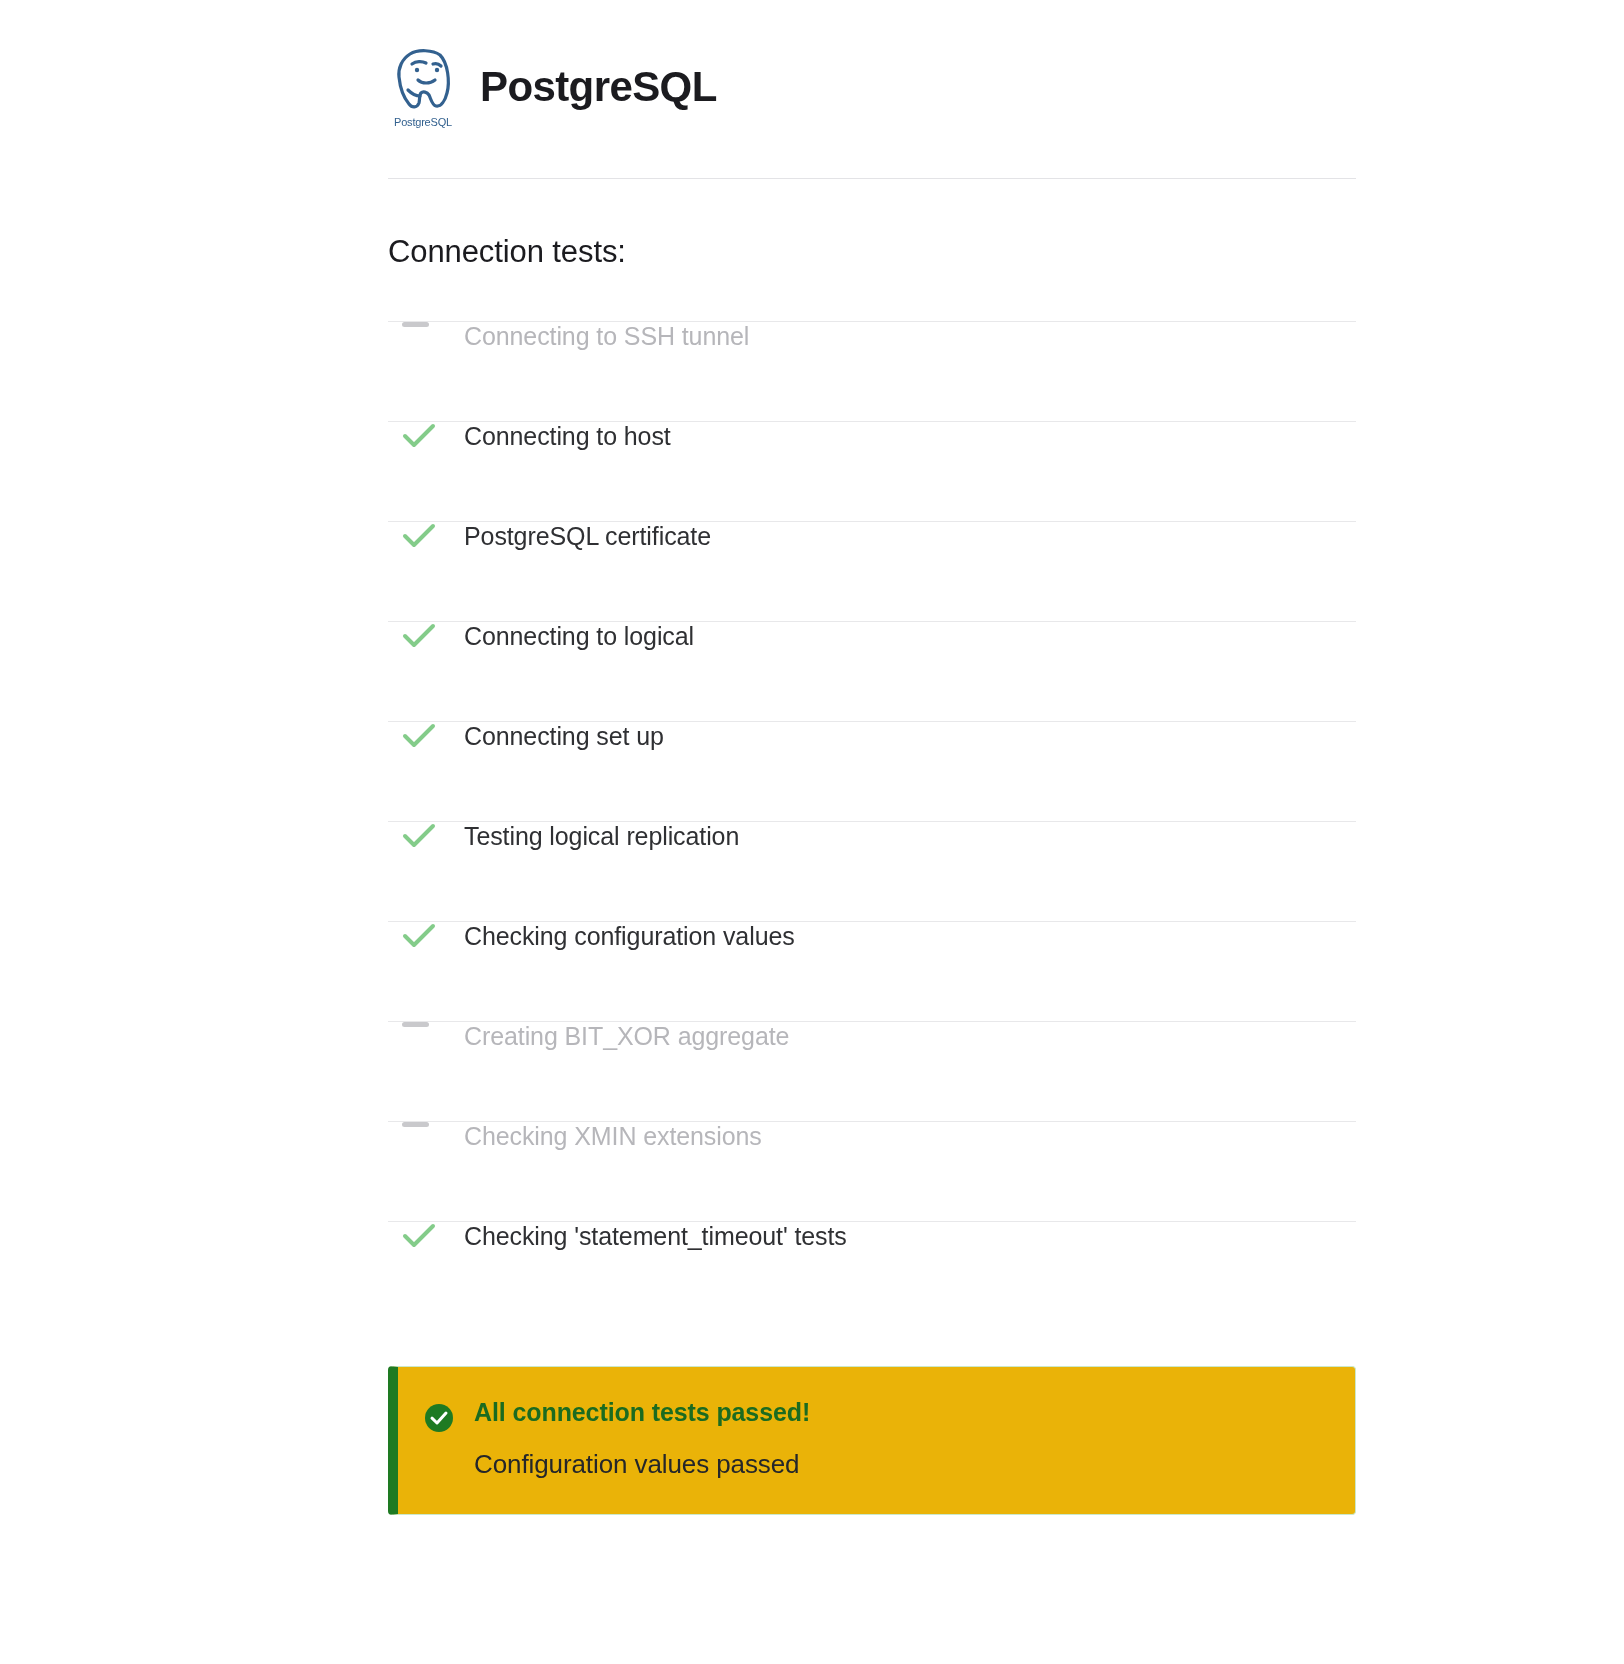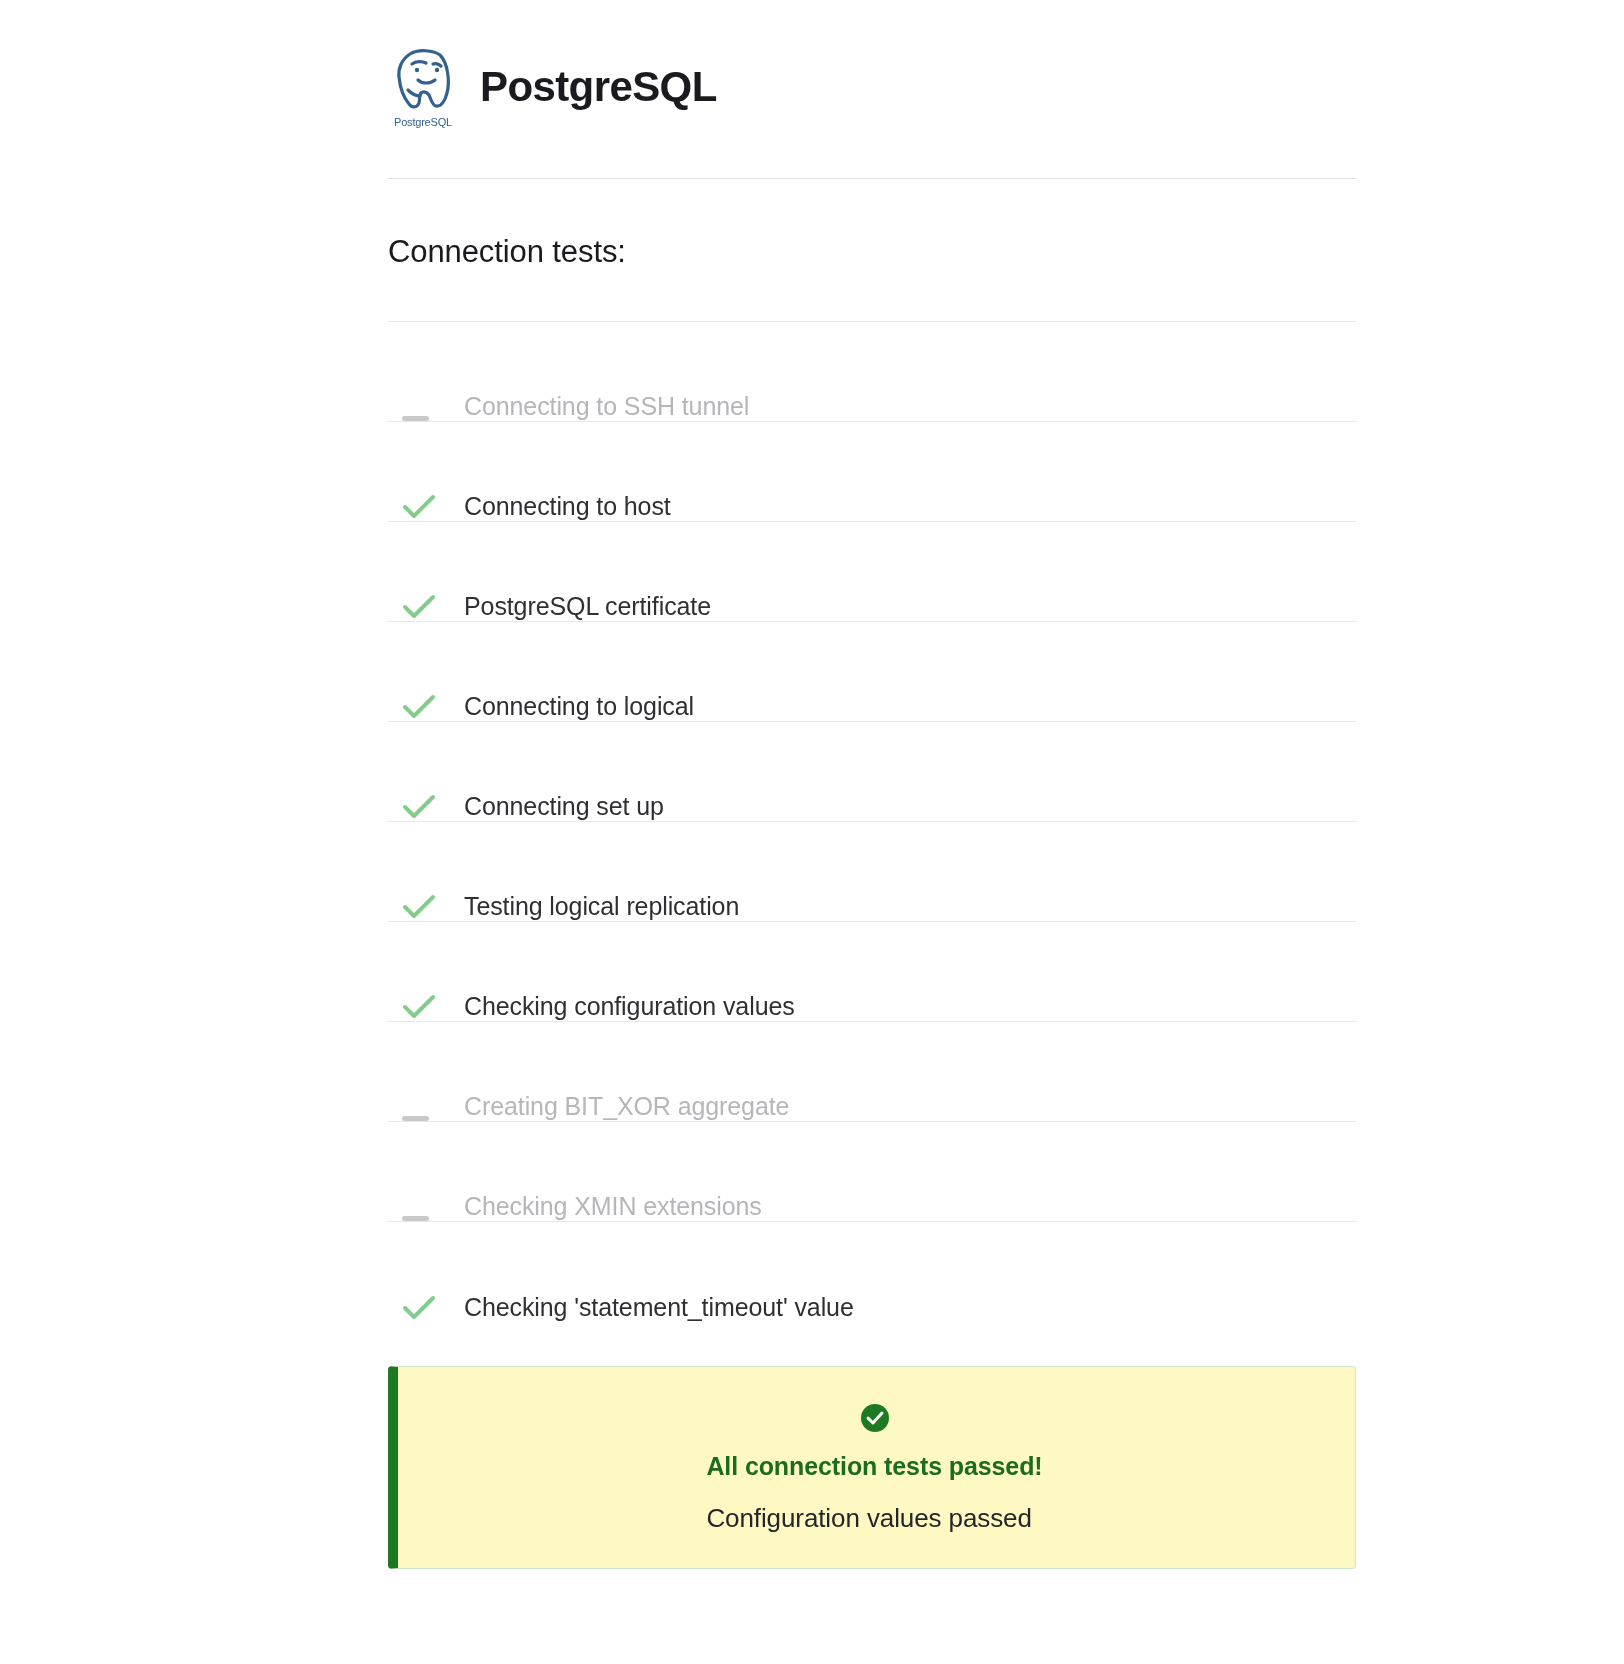--- a/index.html
+++ b/index.html
@@ -79,21 +79,21 @@
   }
 
   
   .test-list {
     margin-top: 51px;
     border-top: 1px solid #e8e8ea;
   }
 
   .test-row {
     display: flex;
-    align-items: flex-end;
+    align-items: flex-start;
     height: 100px;
     border-bottom: 1px solid #e8e8ea;
     box-sizing: border-box;
   }
 
   .status-icon {
     width: 76px;
     flex: 0 0 76px;
     display: flex;
     align-items: center;
@@ -118,30 +118,29 @@
     letter-spacing: -0.1px;
   }
 
   .test-row.skipped .test-label {
     color: #b6b6ba;
   }
 
   
   .banner {
     margin-top: 44px;
-    background: #fef9c3;
+    background: #eab308;
     border: 1px solid #cbe8cb;
     border-left: 10px solid #1e7a22;
     border-radius: 4px;
     padding: 32px 30px 34px 26px;
     box-sizing: border-box;
     display: flex;
-    align-items: center;
+    align-items: flex-start;
     gap: 20px;
-    flex-direction: column;
   }
 
   .banner-icon {
     flex: 0 0 auto;
     margin-top: 4px;
   }
 
   .banner-icon svg { display: block; }
 
   .banner-title {
@@ -263,21 +262,21 @@
           </div>
         <div class="test-label">Checking XMIN extensions</div>
       </div>
 
       <div class="test-row" style="border-bottom:none;">
         <div class="status-icon check-mark">
           <svg width="34" height="28" viewBox="0 0 34 28">
               <path d="M3 14 L12 23 L31 4" fill="none" stroke="#84cc8a" stroke-width="4" stroke-linecap="round" stroke-linejoin="round"></path>
             </svg>
         </div>
-        <div class="test-label">Checking 'statement_timeout' value</div>
+        <div class="test-label">Checking 'statement_timeout' tests</div>
       </div>
 
     </div>
 
     <div class="banner">
       <div class="banner-icon">
         <svg width="30" height="30" viewBox="0 0 30 30">
           <circle cx="15" cy="15" r="14" fill="#1e7a22"></circle>
           <path d="M8 15.2 L13 20 L22 10" fill="none" stroke="#ffffff" stroke-width="3" stroke-linecap="round" stroke-linejoin="round"></path>
         </svg>

